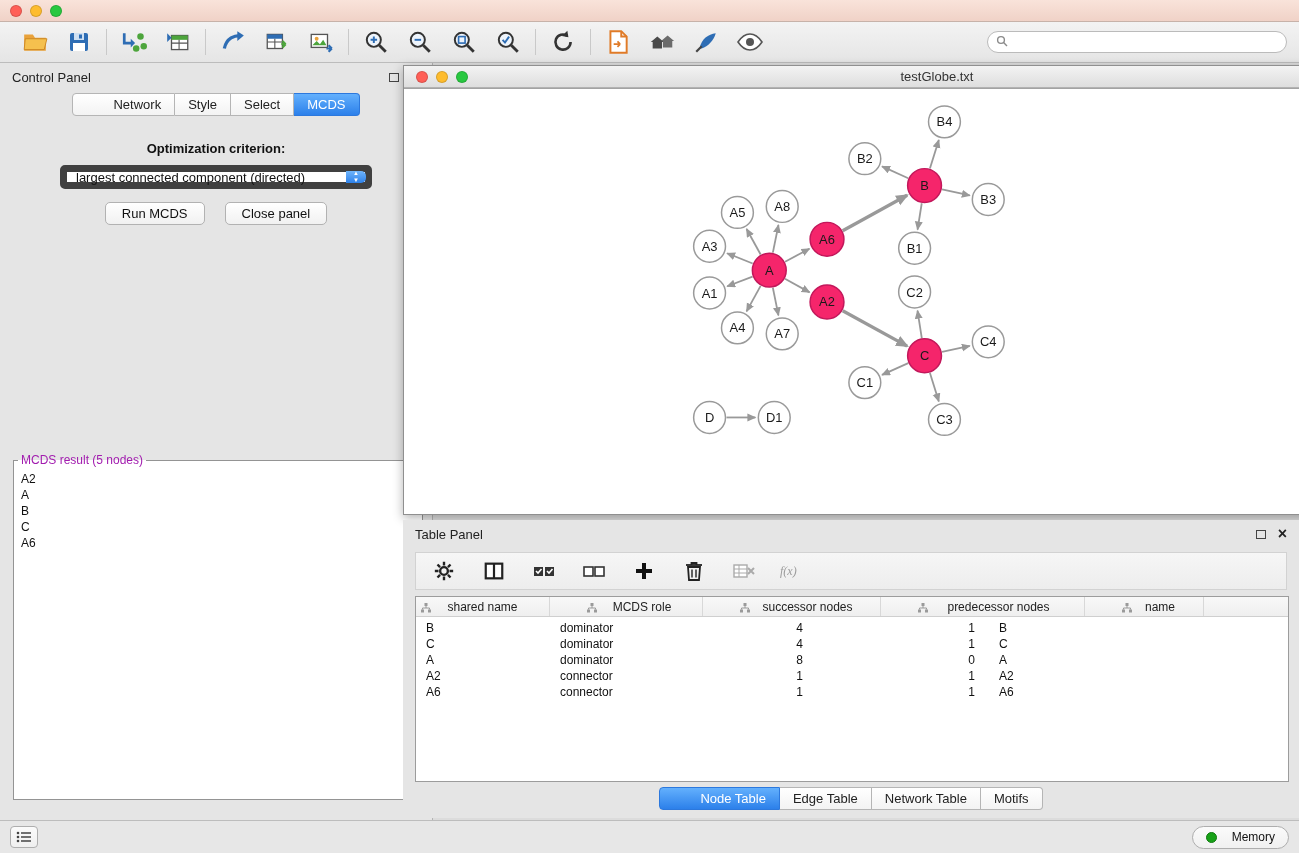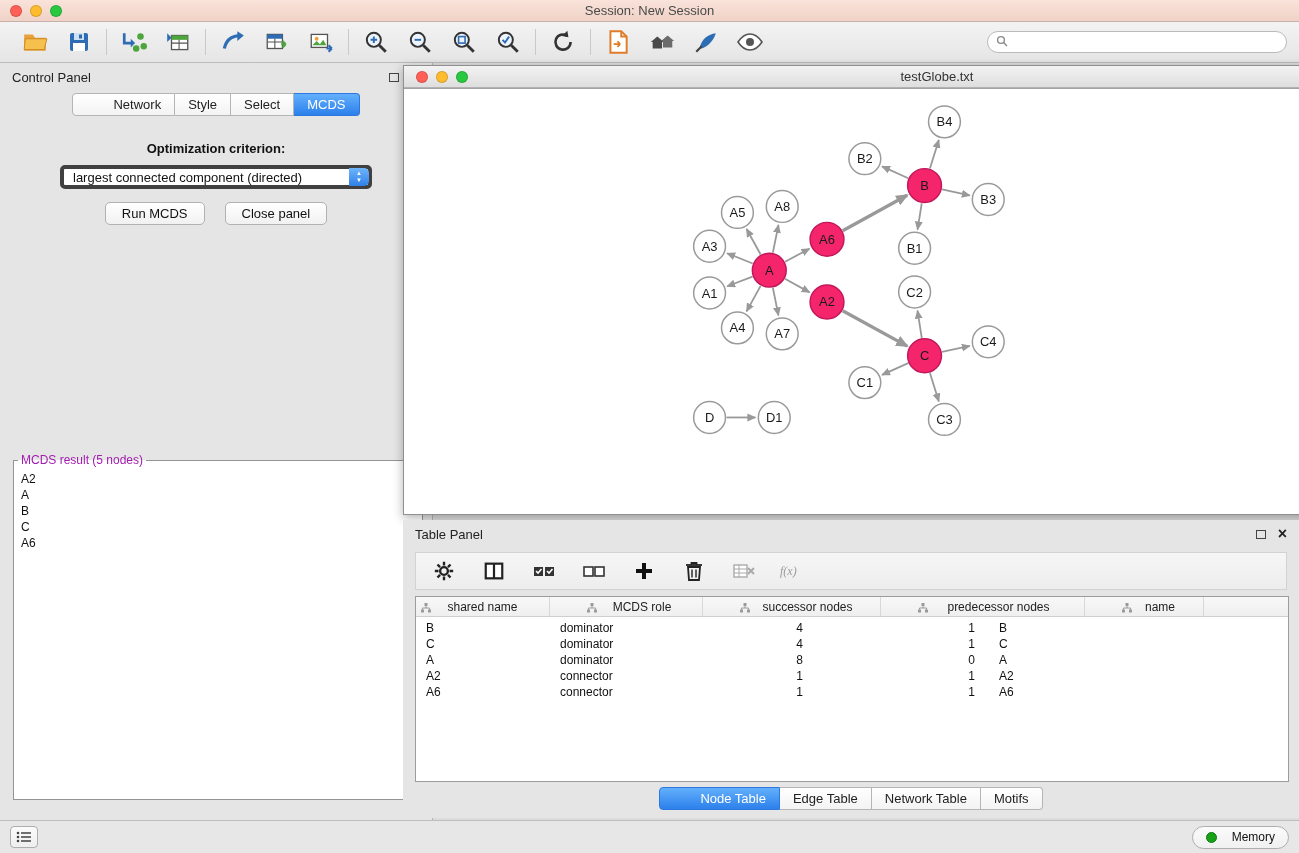--- a/index.html
+++ b/index.html
@@ -25,21 +25,21 @@
   .panel-header{height:28px;display:flex;align-items:center;padding:0 12px;font-size:13px;color:#222;}
   .win-btns{margin-left:auto;display:flex;gap:12px;align-items:center;}
   .float-btn{width:10px;height:9px;border:1.5px solid #444;background:transparent;}
   .close-btn{font-size:16px;font-weight:bold;color:#222;line-height:12px;}
   .seg-tabs{display:flex;justify-content:center;margin-top:2px;}
   .seg-tab{font-size:13px;padding:3px 13px;background:linear-gradient(#ffffff,#f3f3f3);border:1px solid #b5b5b5;border-left:none;color:#222;cursor:default;}
   .seg-tab:first-child{border-left:1px solid #b5b5b5;border-radius:4px 0 0 4px;padding-left:40px;}
   .seg-tab:last-child{border-radius:0 4px 4px 0;}
   .seg-tab.active{background:linear-gradient(#63b0fd,#2c80ea);color:#fff;border-color:#2c78dd;}
   .opt-label{text-align:center;margin-top:25px;font-size:13px;color:#111;font-weight:bold;}
-  .dropdown{margin:9px auto 12px;width:312px;height:24px;background:#fff;border:4px solid #404040;border-radius:5px;display:flex;align-items:center;position:relative;font-size:13px;padding-left:9px;color:#111;}
+  .dropdown{margin:9px auto 12px;width:312px;height:24px;background:#fff;border:7px solid #404040;border-radius:5px;display:flex;align-items:center;position:relative;font-size:13px;padding-left:9px;color:#111;}
   .stepper{position:absolute;right:-1px;top:-1px;bottom:-1px;width:20px;background:linear-gradient(#6fb5fc,#2e81e9);border-radius:0 5px 5px 0;display:flex;flex-direction:column;align-items:center;justify-content:center;color:#fff;font-size:6px;line-height:7px;}
   .btn-row{display:flex;justify-content:center;gap:20px;margin-top:13px;}
   .push-btn{font-size:13px;padding:3px 16px;background:linear-gradient(#ffffff,#f1f1f1);border:1px solid #b2b2b2;border-radius:5px;color:#111;cursor:default;}
   .result-box{position:absolute;left:13px;right:9px;top:390px;bottom:20px;border:1px solid #949494;background:#fff;padding:4px 0 0 0;}
   .result-legend{font-size:12px;color:#a21caf;padding:0 3px;margin-left:4px;}
   .result-item{font-size:12px;color:#111;line-height:16px;padding-left:7px;}
 
   
   .network-window{position:absolute;left:403px;top:65px;width:1068px;height:450px;border:1px solid #8f8f8f;background:#a3a3a3;box-shadow:0 3px 10px rgba(0,0,0,.3);}
   .inner-titlebar{position:relative;height:22px;background:linear-gradient(#f3f3f3,#dedede);border-bottom:1px solid #b2b2b2;}
@@ -72,21 +72,20 @@
 </style>
 </head>
 <body>
 
 <div class="titlebar">
   <div class="traffic">
     <div class="light" style="background:#ff5f57"></div>
     <div class="light" style="background:#febc2e"></div>
     <div class="light" style="background:#28c840"></div>
   </div>
-  <div class="title-text">Session: New Session</div>
 </div>
 
 <div class="toolbar">
   <div class="tbgroup">
     <span class="tbicon">
       <svg width="26" height="26" viewBox="0 0 24 24">
           <path d="M2 5h8l2 3h10v12H2z" fill="#E9A23B"></path>
           <path d="M3 9h20l-2.5 10H2z" fill="#F5C04E" stroke="#C8821F" stroke-width="0.8"></path>
         </svg>
     </span>

